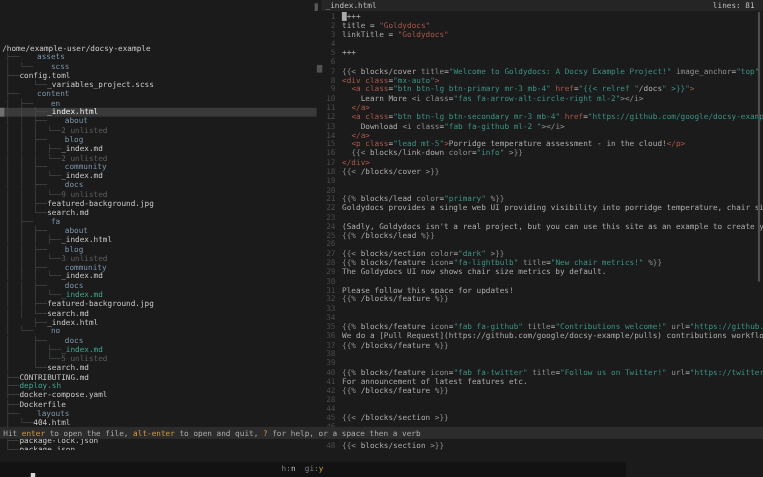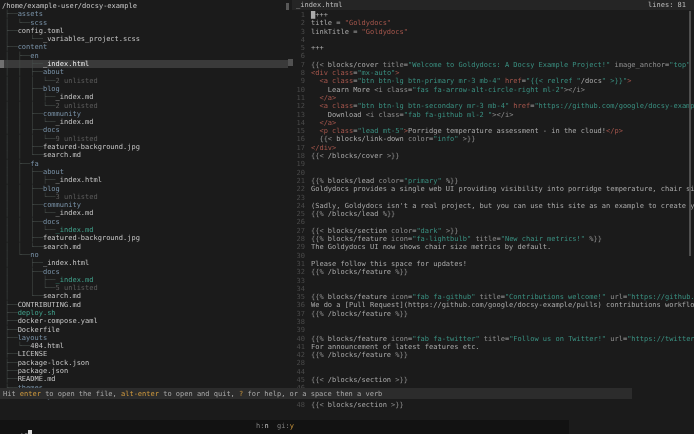--- a/index.html
+++ b/index.html
@@ -4,45 +4,45 @@
 <style>
   html,body{margin:0;padding:0;background:#000;}
   .term{
     position:relative;width:694px;height:434px;overflow:hidden;
     background:var(--background,#1b1b1b);
     font-family:"DejaVu Sans Mono","Liberation Mono",monospace;
     font-size:7px;line-height:8.3px;color:#b9b9b9;
   }
   
   .tree{position:absolute;left:0;top:0;width:288px;height:409px;overflow:hidden;padding-top:2px;box-sizing:border-box;}
-  .tree-root{white-space:pre;padding-left:2px;color:#c9c9c9;height:8.3px;}
+  .tree-root{white-space:pre;padding-left:2px;color:#c9c9c9;height:8.3px;margin-top:38px;}
   .trow{position:relative;white-space:pre;height:8.3px;padding-left:5px;}
   .trow.sel{background:var(--selection-bg,#3a3a3a);}
   .trow.sel::before{content:'';position:absolute;left:0;top:0;width:4px;height:8.3px;background:#707070;}
   .tpre{color:#454c49;}
-  .t-dir{color:var(--dir,#7a93a9);}
+  .t-dir{color:var(--dir,#7a93a9);margin-left:16px;}
   .t-file{color:var(--file,#c6c6c6);}
   .sel .t-file{color:#efefef;}
   .t-green{color:var(--git-new,#41a38d);}
   .t-unlisted{color:var(--unlisted,#5c5c5c);}
   .tree-scroll-thumb{position:absolute;left:286px;top:3px;width:3px;height:7px;background:#585858;}
   .divider-thumb{position:absolute;left:288px;top:59px;width:5px;height:7px;background:#515151;}
   
   .preview{position:absolute;left:292px;top:0;width:402px;height:409px;overflow:hidden;}
   .phead{display:flex;justify-content:space-between;background:#252525;height:9px;padding:1px 8px 0 4px;color:#bdbdbd;}
   .pbody{padding-top:1px;}
   .pline{display:flex;height:8.3px;white-space:pre;overflow:hidden;}
   .lnum{flex:none;width:13px;text-align:right;color:#4a4a4a;margin-right:6px;}
   .lcode{white-space:pre;color:#aaaaaa;}
   .c-str{color:var(--string,#3a9182);}
   .c-tpl{color:var(--template,#8f8f8f);}
   .c-tag{color:var(--tag,#a8574d);}
   .pv-scroll-thumb{position:absolute;left:689px;top:11px;width:2px;height:245px;background:#4f4f4f;}
   
-  .statusbar{position:absolute;left:0;top:388px;width:632px;height:11px;background:#2c2c2c;padding:2px 0 0 3px;box-sizing:border-box;color:#a9a9a9;white-space:pre;}
+  .statusbar{position:absolute;left:0;top:388px;width:694px;height:11px;background:#2c2c2c;padding:2px 0 0 3px;box-sizing:border-box;color:#a9a9a9;white-space:pre;}
   .s-key{color:var(--key-highlight,#d19a3d);}
   .inputbar{position:absolute;left:0;top:420px;width:569px;height:14px;background:#121212;padding:2px 0 0 3px;box-sizing:border-box;color:#9a9a9a;white-space:pre;}
   .cursor{display:inline-block;width:4px;height:8px;background:#d9d9d9;vertical-align:-1.5px;}
   .flags{position:absolute;left:256px;top:2px;white-space:pre;}
   .flag-label{color:#7f7f7f;}
   .flag-val-plain{color:#c3c3c3;}
   .flag-val-highlight{color:var(--key-highlight,#d19a3d);}
 </style>
 </head>
 <body>
@@ -74,22 +74,22 @@
         <div class="trow"><span class="tpre">│  │  ├──</span><span class="t-dir">about</span></div>
         <div class="trow"><span class="tpre">│  │  │  ├──</span><span class="t-file">_index.html</span></div>
         <div class="trow"><span class="tpre">│  │  ├──</span><span class="t-dir">blog</span></div>
         <div class="trow"><span class="tpre">│  │  │  └──</span><span class="t-unlisted">3 unlisted</span></div>
         <div class="trow"><span class="tpre">│  │  ├──</span><span class="t-dir">community</span></div>
         <div class="trow"><span class="tpre">│  │  │  └──</span><span class="t-file">_index.md</span></div>
         <div class="trow"><span class="tpre">│  │  ├──</span><span class="t-dir">docs</span></div>
         <div class="trow"><span class="tpre">│  │  │  └──</span><span class="t-green">_index.md</span></div>
         <div class="trow"><span class="tpre">│  │  ├──</span><span class="t-file">featured-background.jpg</span></div>
         <div class="trow"><span class="tpre">│  │  └──</span><span class="t-file">search.md</span></div>
+        <div class="trow"><span class="tpre">│     ├──</span><span class="t-file">_index.html</span></div>
         <div class="trow"><span class="tpre">│  └──</span><span class="t-dir">no</span></div>
-        <div class="trow"><span class="tpre">│     ├──</span><span class="t-file">_index.html</span></div>
         <div class="trow"><span class="tpre">│     ├──</span><span class="t-dir">docs</span></div>
         <div class="trow"><span class="tpre">│     │  ├──</span><span class="t-green">_index.md</span></div>
         <div class="trow"><span class="tpre">│     │  └──</span><span class="t-unlisted">5 unlisted</span></div>
         <div class="trow"><span class="tpre">│     └──</span><span class="t-file">search.md</span></div>
         <div class="trow"><span class="tpre">├──</span><span class="t-file">CONTRIBUTING.md</span></div>
         <div class="trow"><span class="tpre">├──</span><span class="t-green">deploy.sh</span></div>
         <div class="trow"><span class="tpre">├──</span><span class="t-file">docker-compose.yaml</span></div>
         <div class="trow"><span class="tpre">├──</span><span class="t-file">Dockerfile</span></div>
         <div class="trow"><span class="tpre">├──</span><span class="t-dir">layouts</span></div>
         <div class="trow"><span class="tpre">│  └──</span><span class="t-file">404.html</span></div>

